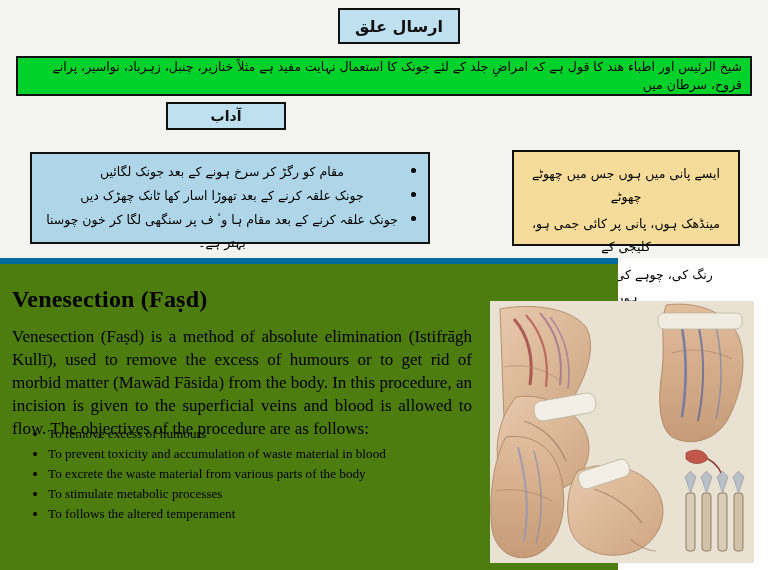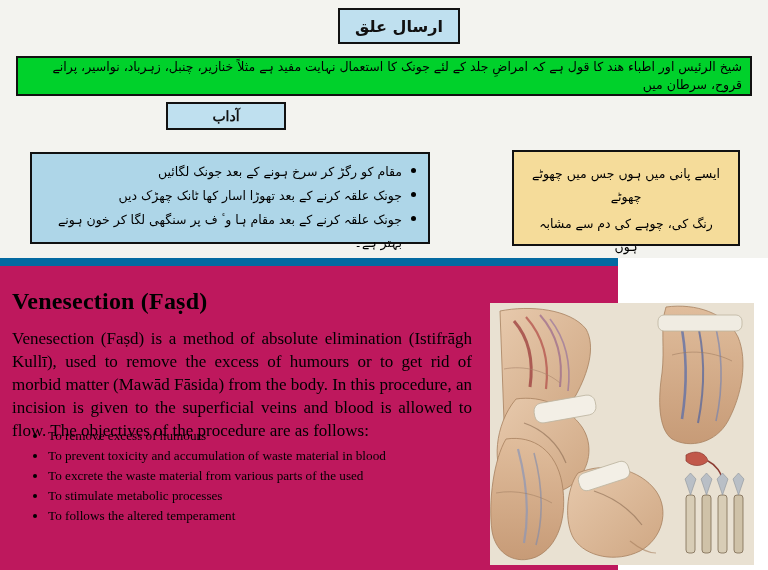--- a/index.html
+++ b/index.html
@@ -74,21 +74,20 @@
     position: absolute;
     height: 28px;
     border: 2px solid #111111;
     box-sizing: border-box;
     display: flex;
     align-items: center;
     justify-content: center;
     font-size: 14px;
     font-weight: bold;
     color: #111;
-    font-family: Liberation Serif, serif;
   }
   .subhead.left {
     left: 166px;
     top: 102px;
     width: 120px;
     background: #bfe0ef;
   }
   .subhead.right {
     left: 578px;
     top: 100px;
@@ -122,20 +121,21 @@
 
   .bullets {
     list-style: none;
     margin: 0;
     padding: 0;
   }
   .bullets li {
     position: relative;
     padding-right: 16px;
     margin: 0 0 1px 0;
+    text-align: center;
   }
   .bullets li:before {
     content: "";
     position: absolute;
     right: 2px;
     top: 8px;
     width: 5px;
     height: 5px;
     background: #000;
     border-radius: 50%;
@@ -146,22 +146,22 @@
     text-align: center;
   }
 
   
   .bottom-panel {
     position: absolute;
     left: 0;
     top: 258px;
     width: 618px;
     height: 312px;
-    background: #be185d;
-    border-top: 8px solid #0369a1;
+    background: #4d7c0f;
+    border-top: 6px solid #0369a1;
     box-sizing: border-box;
   }
 
   .heading {
     position: absolute;
     left: 12px;
     top: 22px;
     font-size: 24px;
     font-weight: bold;
     color: #000;
@@ -223,40 +223,41 @@
 
     <div class="subhead left urdu">
       <span>آداب</span>
     </div>
 
 
     <div class="content-box blue urdu">
       <ul class="bullets">
         <li>مقام کو رگڑ کر سرخ ہونے کے بعد جونک لگائیں</li>
         <li>جونک علقہ کرنے کے بعد تھوڑا اسار کھا ٹانک چھڑک دیں</li>
-        <li>جونک علقہ کرنے کے بعد مقام ہا وٴ ف پر سنگھی لگا کر خون ہونے بہتر ہے۔</li>
+        <li>جونک علقہ کرنے کے بعد مقام ہا وٴ ف پر سنگھی لگا کر خون چوسنا بہتر ہے۔</li>
       </ul>
     </div>
 
     <div class="content-box tan urdu tan-lines">
       <p>ایسے پانی میں ہوں جس میں چھوٹے چھوٹے</p>
+      <p>مینڈھک ہوں، پانی پر کائی جمی ہو، کلیجی کے</p>
       <p>رنگ کی، چوہے کی دم سے مشابہ ہوں</p>
     </div>
   </div>
 
   <div class="bottom-panel">
 
     <div class="heading">Venesection (Faṣd)</div>
 
     <div class="body-text">Venesection (Faṣd) is a method of absolute elimination (Istifrāgh Kullī), used to remove the excess of humours or to get rid of morbid matter (Mawād Fāsida) from the body. In this procedure, an incision is given to the superficial veins and blood is allowed to flow. The objectives of the procedure are as follows:</div>
 
     <ul class="obj-list">
       <li>To remove excess of humours</li>
       <li>To prevent toxicity and accumulation of waste material in blood</li>
-      <li>To excrete the waste material from various parts of the used</li>
+      <li>To excrete the waste material from various parts of the body</li>
       <li>To stimulate metabolic processes</li>
       <li>To follows the altered temperament</li>
     </ul>
 
     <div class="figure">
       <svg class="fig-svg" width="264" height="262" viewBox="0 0 264 262" xmlns="http://www.w3.org/2000/svg">
         <defs>
           <linearGradient id="skin" x1="0" y1="0" x2="1" y2="1">
             <stop offset="0%" stop-color="#e7c9ac"></stop>
             <stop offset="100%" stop-color="#cfa783"></stop>

